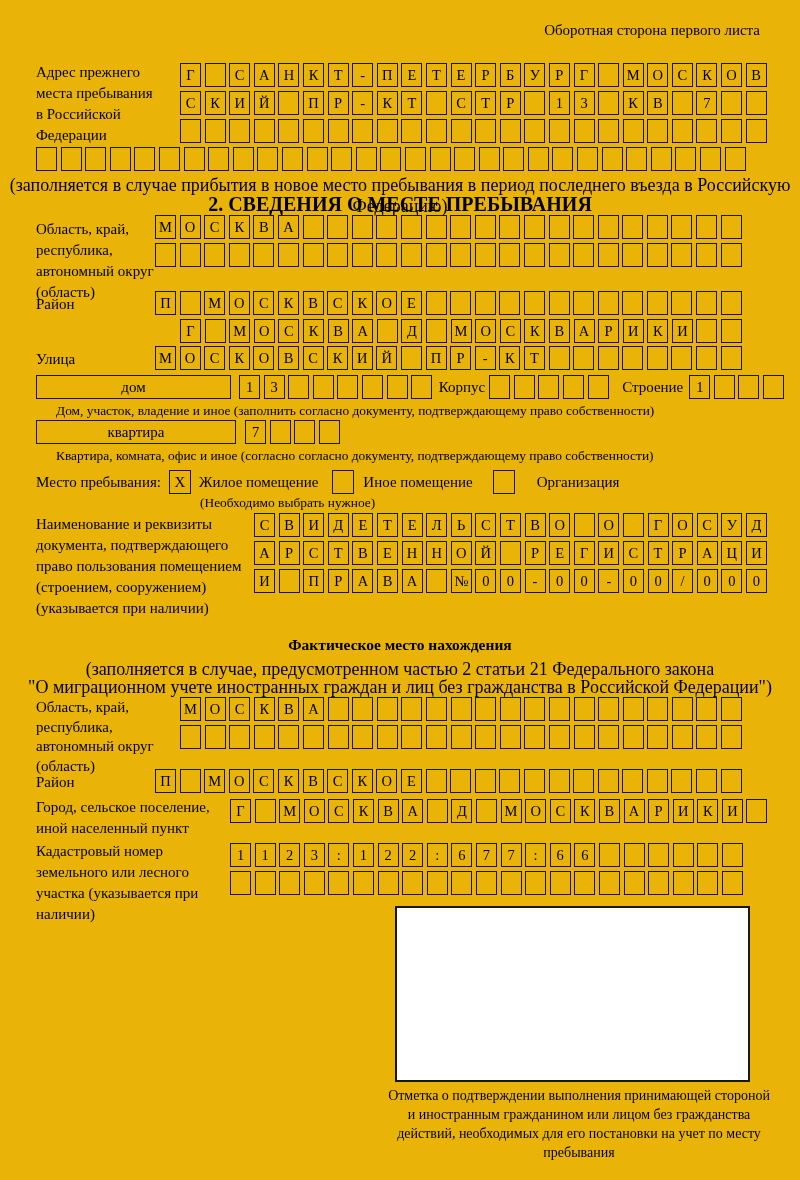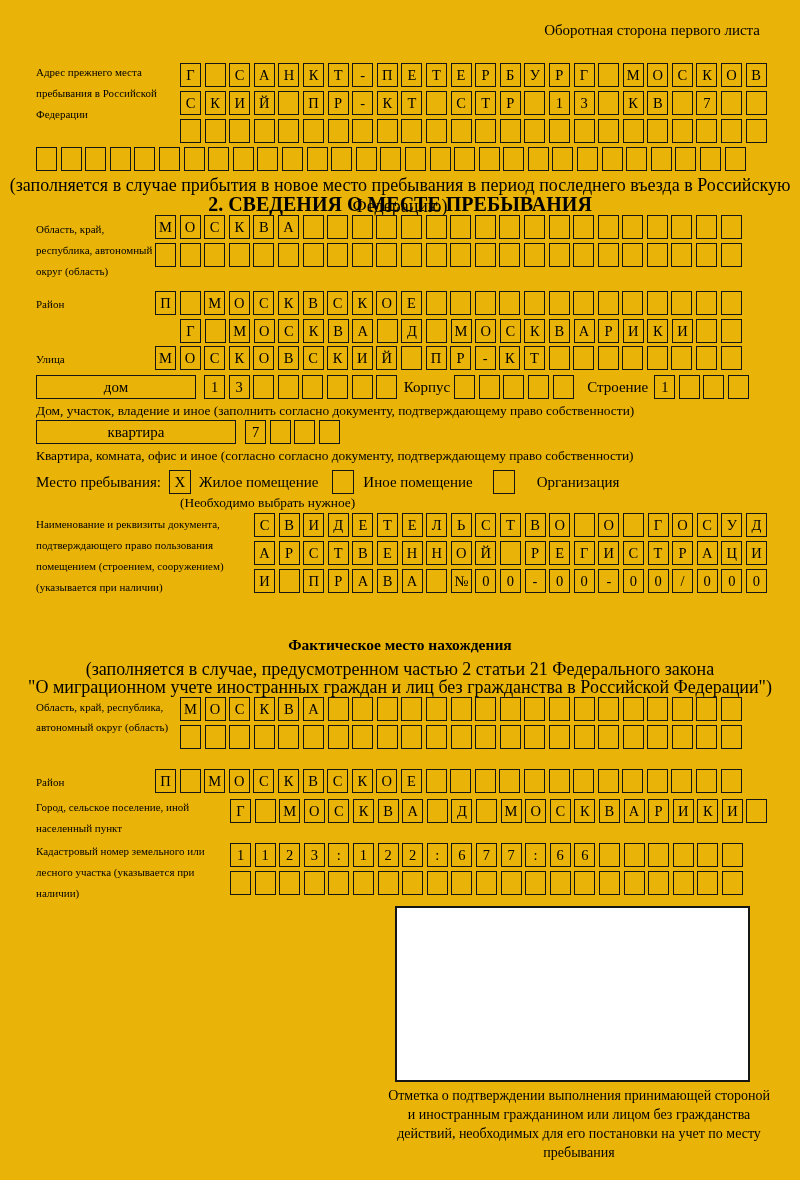--- a/index.html
+++ b/index.html
@@ -1,38 +1,38 @@
 <!DOCTYPE html>
 <html><head>
 <meta charset="utf-8">
 <style>
   html,body { margin:0; padding:0; background:#fff; }
   .page {
     position:relative; width:800px; height:1180px; background:#eab308; color:#000;
     font-family:Liberation Serif, serif; overflow:hidden;
   }
   .abs { position:absolute; }
-  .label { font-size:11px; line-height:21px; }
+  .label { font-size:15px; line-height:21px; }
   .tight { line-height:19.5px; }
   .cellrow { display:flex; }
   .cell {
     flex:0 0 auto; width:21px; height:24px; box-sizing:border-box;
     border:1.8px solid #161616; margin-right:3.6px;
     display:flex; align-items:center; justify-content:center;
     font-size:14.5px;
   }
   .widebox {
     box-sizing:border-box; height:24px; border:1.8px solid #161616;
     display:flex; align-items:center; justify-content:center; font-size:15px;
   }
   .checkbox {
     box-sizing:border-box; width:22px; height:24px; border:1.8px solid #161616;
     display:flex; align-items:center; justify-content:center; font-size:15px;
   }
-  .caption { font-size:13.4px; }
+  .caption { font-size:13.4px;margin-left:20px; }
   .note { font-size:18px; }
   .center { left:0; width:800px; text-align:center; }
   .bold { font-weight:bold; }
   .inline-label { font-size:15px; white-space:nowrap;text-align:right; }
   .flexrow { display:flex; align-items:center; }
   .bigbox { box-sizing:border-box; border:2px solid #161616; background:#fff; }
 </style>
 </head>
 <body>
 
@@ -284,21 +284,21 @@
       <span class="cell"></span>
       <span class="cell"></span>
       <span class="cell"></span>
       <span class="cell"></span>
       <span class="cell"></span>
       <span class="cell"></span>
       <span class="cell"></span>
     </div>
 
   <div class="abs flexrow" style="left:36px; top:375px">
-    <div class="widebox" style="width:160px">дом</div>
+    <div class="widebox" style="width:195px">дом</div>
     <div class="cellrow" style="margin-left:8px">
         <span class="cell">1</span>
         <span class="cell">3</span>
         <span class="cell"></span>
         <span class="cell"></span>
         <span class="cell"></span>
         <span class="cell"></span>
         <span class="cell"></span>
         <span class="cell"></span>
       </div>

